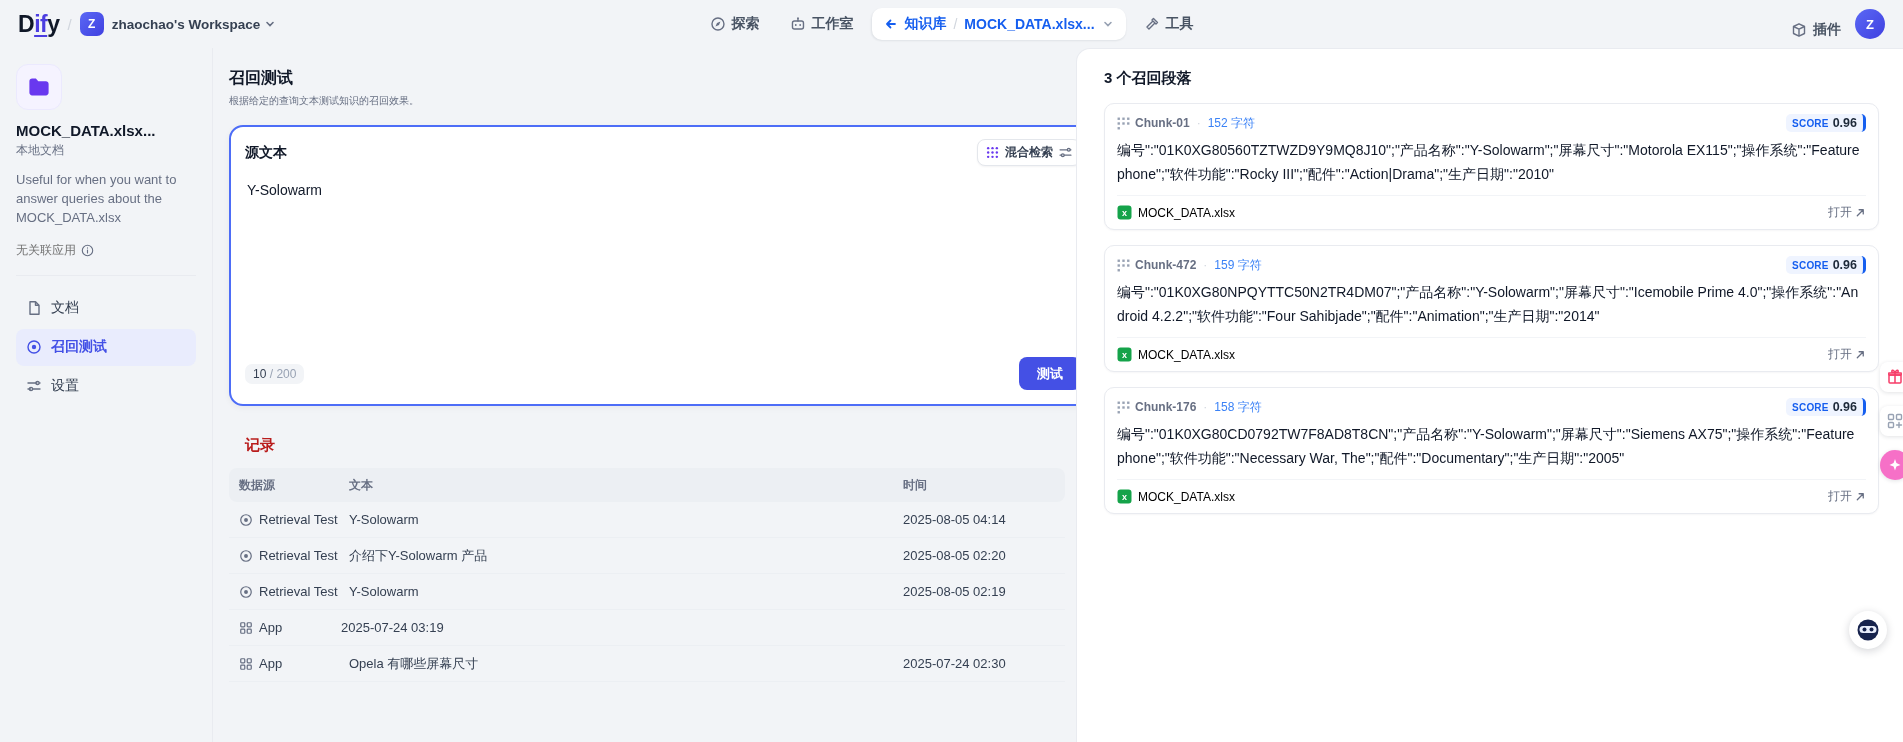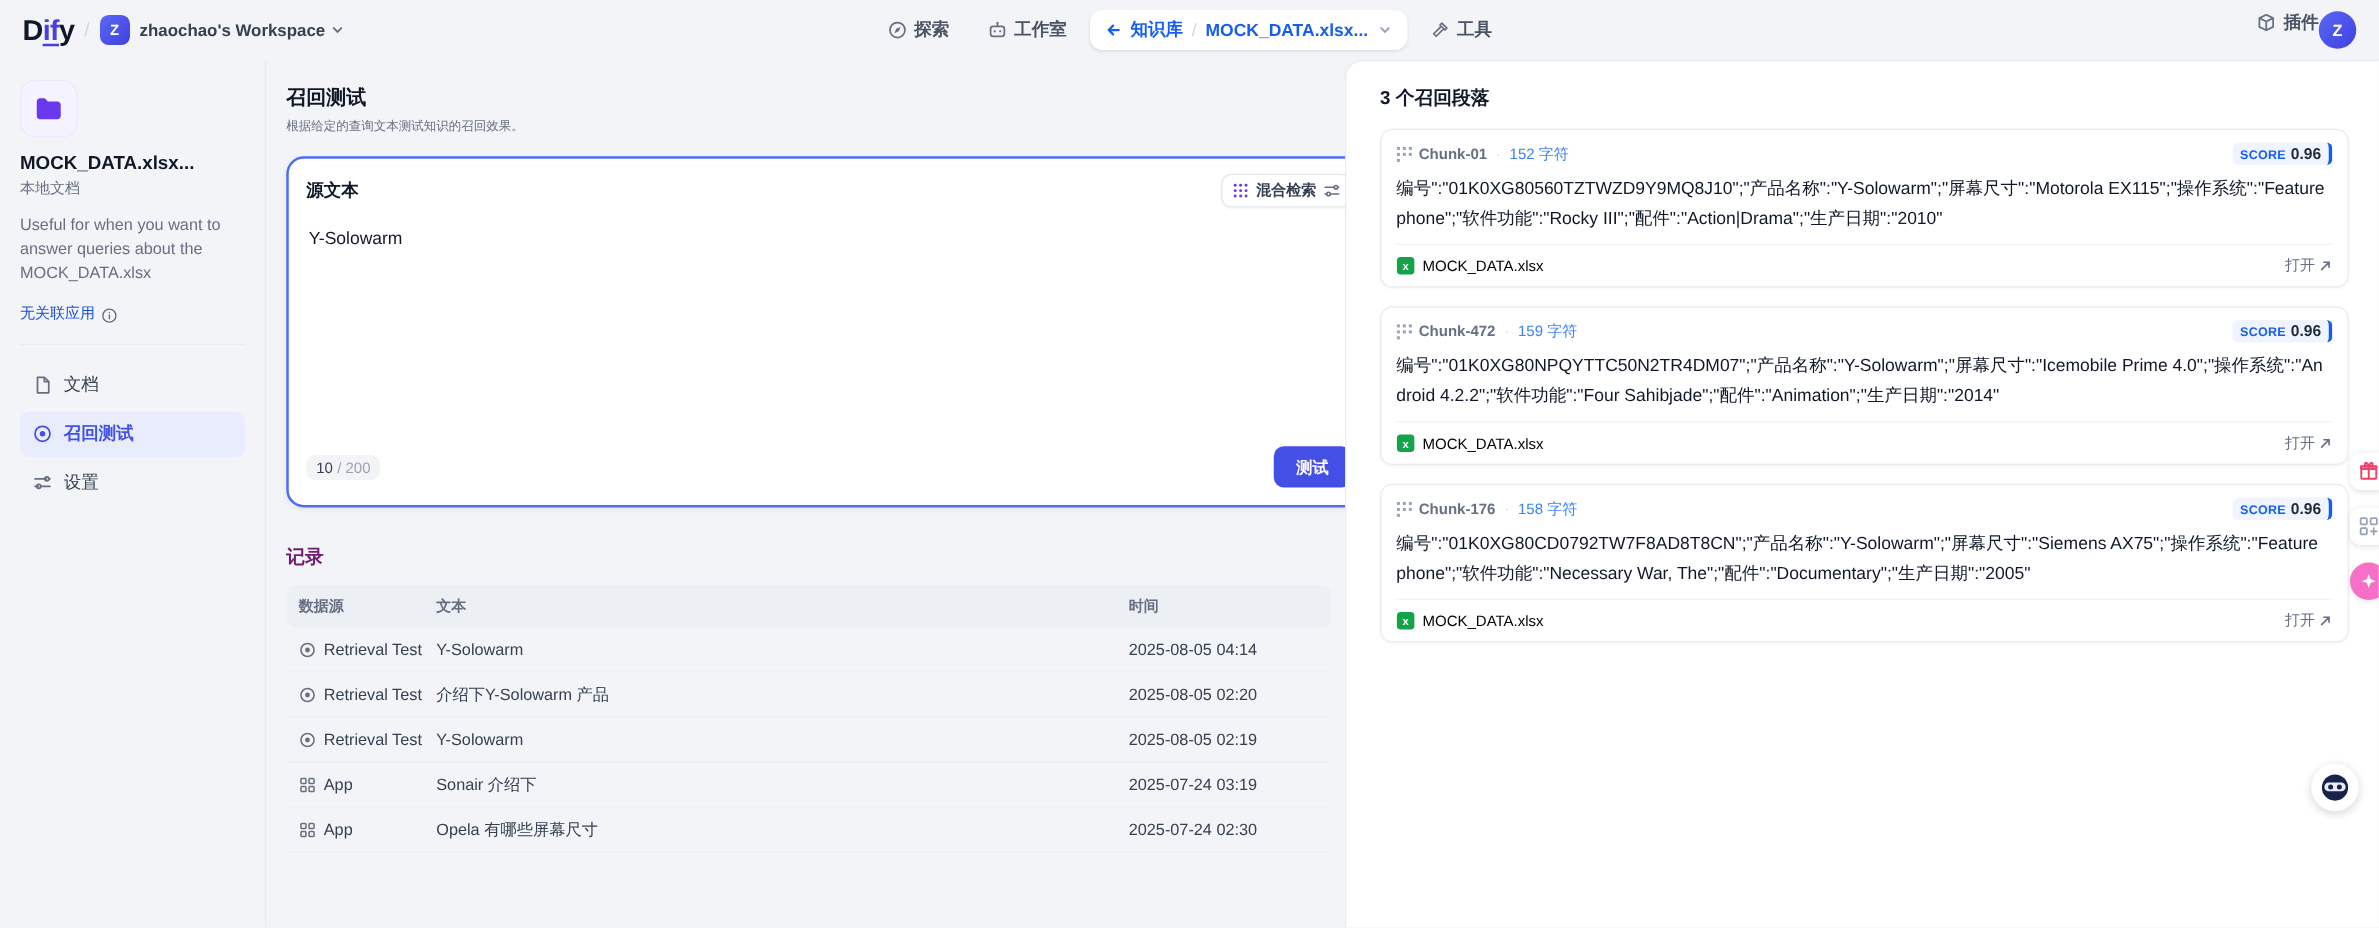--- a/index.html
+++ b/index.html
@@ -22,32 +22,32 @@
   .ws-name { font-size:13.5px; font-weight:600; color:#354052; display:flex; align-items:center; gap:4px; cursor:pointer; }
   .chev { width:12px; height:12px; }
 
   .header-center { position:absolute; left:50%; top:0; height:48px; transform:translateX(-50%); display:flex; align-items:center; gap:6px; }
   .nav-item { display:flex; align-items:center; gap:6px; padding:7px 12px; border-radius:10px; font-size:14px; font-weight:600; color:#495464; cursor:pointer; white-space:nowrap; }
   .nav-item .nicon { width:16px; height:16px; color:#676f83; }
   .nav-pill { display:flex; align-items:center; gap:7px; background:#ffffff; border-radius:10px; padding:7px 12px; box-shadow:0 1px 2px rgba(16,24,40,.08); font-size:14px; font-weight:700; color:#155eef; cursor:pointer; white-space:nowrap; }
   .nav-pill .slash { color:#d0d5dd; font-weight:400; }
   .nav-pill .chev { color:#98a2b3; }
 
-  .header-right { margin-left:auto; display:flex; align-items:flex-start; }
+  .header-right { margin-left:auto; display:flex; align-items:flex-end; gap:14px; }
   .plugins-btn { display:flex; align-items:center; gap:6px; font-size:14px; font-weight:600; color:#495464; cursor:pointer; }
   .plugins-btn .nicon { width:16px; height:16px; color:#676f83; }
   .user-avatar { width:30px; height:30px; border-radius:50%; background:linear-gradient(135deg,#5a68f5,#4040e0); color:#fff; font-size:13px; font-weight:700; display:flex; align-items:center; justify-content:center; cursor:pointer; }
 
   
   .sidebar { position:absolute; top:48px; left:0; bottom:0; width:213px; padding:16px 16px 0 16px; border-right:1px solid #e9ebf0; }
   .folder-tile { width:46px; height:46px; border-radius:12px; background:#f5f3ff; border:1px solid #ebe9fe; display:flex; align-items:center; justify-content:center; }
   .doc-title { margin-top:12px; font-size:15px; font-weight:700; color:#101828; }
   .doc-type { margin-top:3px; font-size:12px; color:#676f83; }
   .doc-desc { margin-top:12px; font-size:13px; color:#676f83; line-height:1.45; }
-  .no-app { margin-top:14px; font-size:12px; color:#1d4ed8; display:flex; align-items:flex-end; gap:5px; }
+  .no-app { margin-top:14px; font-size:12px; color:#737373; display:flex; align-items:center; gap:5px; }
   .no-app .nicon { width:13px; height:13px; color:#676f83; }
   .side-divider { height:1px; background:#e9ebf0; margin:16px 0 14px; }
   .side-nav-item { display:flex; align-items:center; gap:9px; height:37px; padding:0 10px; border-radius:8px; font-size:14px; font-weight:500; color:#354052; cursor:pointer; margin-bottom:2px; }
   .side-nav-item .nicon { width:16px; height:16px; color:#676f83; }
   .side-nav-item.active { background:#e9ecfd; color:#4350e6; font-weight:600; }
   .side-nav-item.active .nicon { color:#4350e6; }
 
   
   .main { position:absolute; top:48px; left:213px; width:863px; bottom:0; padding:20px 0 0 16px; }
   .main-title { font-size:16px; font-weight:700; color:#101828; }
@@ -59,21 +59,21 @@
   .mode-badge { margin-left:auto; display:flex; align-items:center; gap:6px; background:#fff; border:1px solid #e4e7ec; border-radius:8px; padding:4px 8px; font-size:12px; font-weight:600; color:#354052; cursor:pointer; box-shadow:0 1px 2px rgba(16,24,40,.05); }
   .mode-badge .grid-ico { width:13px; height:13px; color:#6938ef; }
   .mode-badge .sliders-ico { width:13px; height:13px; color:#676f83; }
   .query-input { flex:1; margin-top:12px; border:none; outline:none; resize:none; font-family:"Liberation Sans","DejaVu Sans",sans-serif; font-size:14px; color:#101828; line-height:1.5; background:transparent; }
   .qc-foot { display:flex; align-items:center; }
   .count-pill { background:#f2f4f7; border-radius:7px; padding:3px 8px; font-size:12px; color:#354052; }
   .count-pill .lim { color:#98a2b3; }
   .test-btn { margin-left:auto; width:62px; height:33px; border:none; border-radius:8px; background:#4450e5; color:#fff; font-size:13px; font-weight:700; cursor:pointer; font-family:inherit; }
 
   .records { margin-top:30px; width:836px; }
-  .records-title { font-size:15px; font-weight:700; color:#701a75; }
+  .records-title { font-size:15px; font-weight:700; color:#b91c1c;margin-left:16px; }
   .rec-table { margin-top:13px; }
   .rec-head { display:flex; align-items:center; height:34px; background:#eceff3; border-radius:8px; font-size:12px; font-weight:600; color:#676f83; }
   .rec-row { display:flex; align-items:center; height:36px; border-bottom:1px solid #eceff3; font-size:13px; color:#354052; cursor:pointer; }
   .col-src { width:112px; padding-left:10px; display:flex; align-items:center; gap:6px; flex:none; }
   .col-txt { flex:1; padding-left:8px; }
   .col-time { width:162px; flex:none; }
   .rec-row .nicon { width:14px; height:14px; color:#676f83; flex:none; }
 
   
   .results { position:absolute; top:48px; left:1076px; right:0; bottom:0; background:#fff; border:1px solid #e9ebf0; border-right:none; border-bottom:none; border-radius:14px 0 0 0; padding:20px 24px 0 27px; }
@@ -286,21 +286,20 @@
       <div class="rec-row">
         <div class="col-src">
             <svg class="nicon" viewBox="0 0 16 16" fill="none" stroke="currentColor" stroke-width="1.4">
               <rect x="2" y="2" width="4.6" height="4.6" rx="1"></rect>
               <rect x="9.4" y="2" width="4.6" height="4.6" rx="1"></rect>
               <rect x="2" y="9.4" width="4.6" height="4.6" rx="1"></rect>
               <rect x="9.4" y="9.4" width="4.6" height="4.6" rx="1"></rect>
             </svg>
             <span>App</span>
           </div>
-        <div class="col-txt">Sonair 介绍下</div>
         <div class="col-time">2025-07-24 03:19</div>
       </div>
       <div class="rec-row">
         <div class="col-src">
             <svg class="nicon" viewBox="0 0 16 16" fill="none" stroke="currentColor" stroke-width="1.4">
               <rect x="2" y="2" width="4.6" height="4.6" rx="1"></rect>
               <rect x="9.4" y="2" width="4.6" height="4.6" rx="1"></rect>
               <rect x="2" y="9.4" width="4.6" height="4.6" rx="1"></rect>
               <rect x="9.4" y="9.4" width="4.6" height="4.6" rx="1"></rect>
             </svg>

